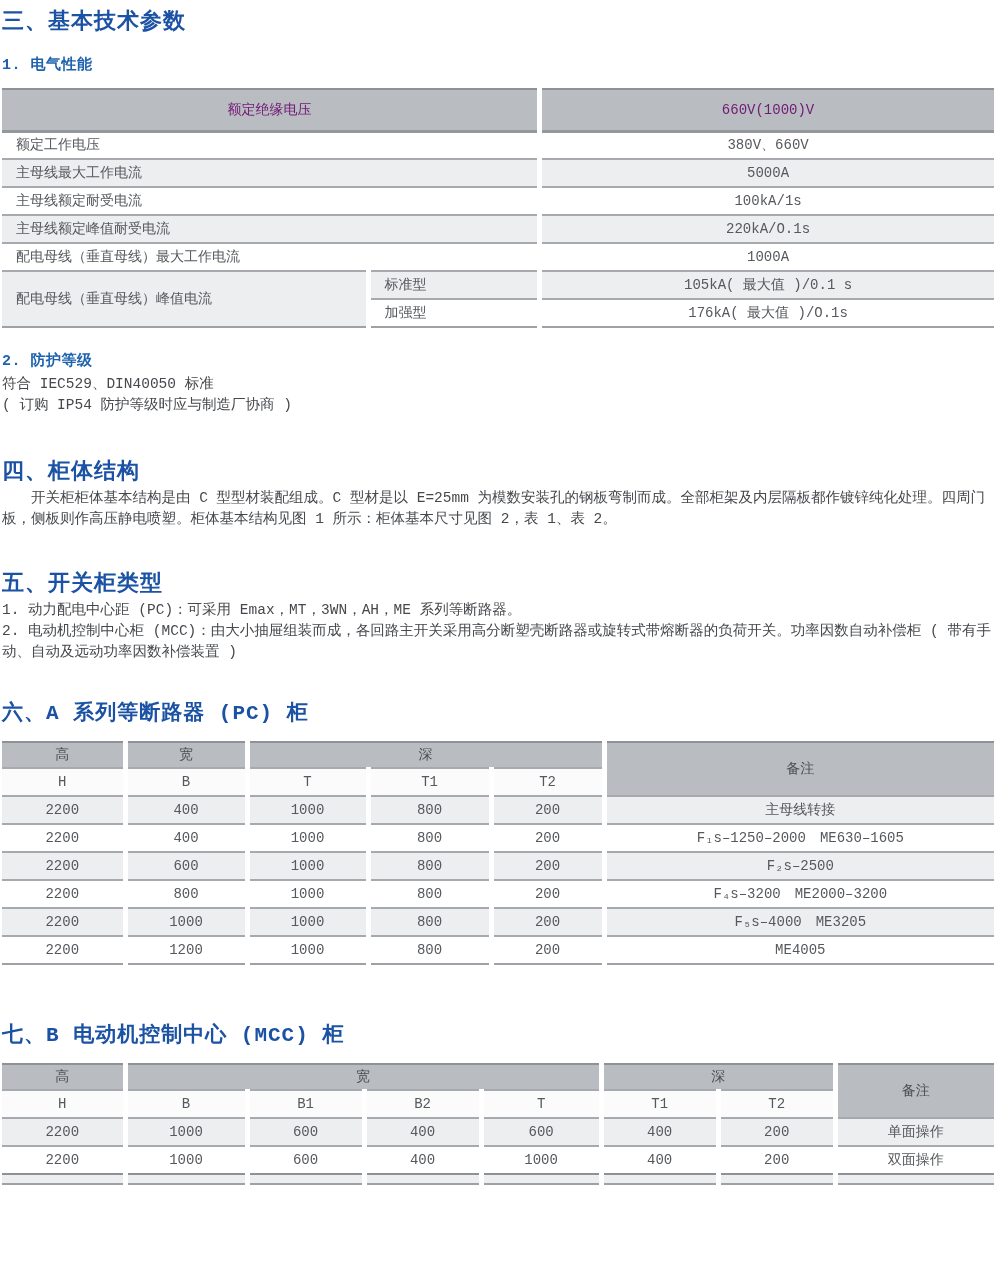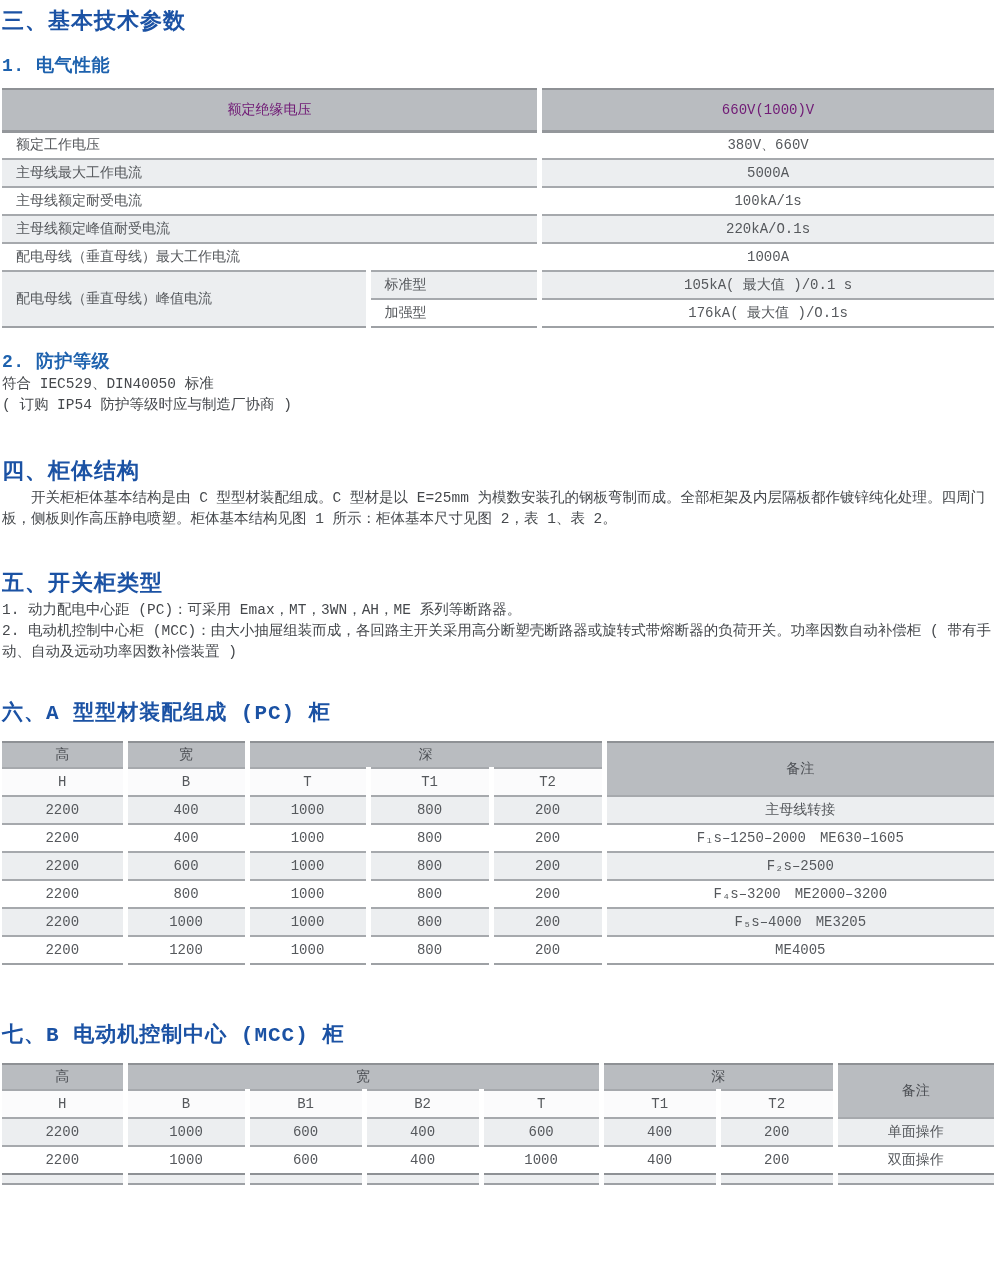--- a/index.html
+++ b/index.html
@@ -14,21 +14,21 @@
     width:996px;height:1279px;overflow:hidden;background:#ffffff;
     font-family:"DejaVu Sans","Liberation Sans",sans-serif;
   }
   .page{width:996px;padding:0 2px;font-family:Liberation Mono, monospace;}
   h2.sec{
     margin:0;color:var(--accent-blue,#1b52a4);
     font-size:22px;line-height:30px;font-weight:bold;letter-spacing:1px;
   }
   h3.sub{
     margin:0;color:var(--subhead-blue,#1e62ae);
-    font-size:18px;line-height:24px;font-weight:bold;letter-spacing:0.5px;
+    font-size:15px;line-height:24px;font-weight:bold;letter-spacing:0.5px;
   }
   #sec3-title{margin-top:8px;}
   #elec-heading{margin-top:16px;}
   #prot-heading{margin-top:22px;}
   #sec4-title{margin-top:42px;}
   #sec5-title{margin-top:40px;}
   #sec6-title{margin-top:36px;font-size:21px;}
   #sec7-title{margin-top:56px;font-size:21px;}
   p.body{
     margin:0;color:#45484c;font-size:14.5px;line-height:21px;
@@ -129,21 +129,21 @@
   <p class="body mt10">符合 IEC529、DIN40050 标准</p>
   <p class="body mt7">( 订购 IP54 防护等级时应与制造厂协商 )</p>
 
   <h2 class="sec" id="sec4-title">四、柜体结构</h2>
   <p class="body para">开关柜柜体基本结构是由 C 型型材装配组成。C 型材是以 E=25mm 为模数安装孔的钢板弯制而成。全部柜架及内层隔板都作镀锌纯化处理。四周门板，侧板则作高压静电喷塑。柜体基本结构见图 1 所示：柜体基本尺寸见图 2，表 1、表 2。</p>
 
   <h2 class="sec" id="sec5-title">五、开关柜类型</h2>
   <p class="body list-item">1. 动力配电中心距 (PC)：可采用 Emax，MT，3WN，AH，ME 系列等断路器。</p>
   <p class="body list-item">2. 电动机控制中心柜 (MCC)：由大小抽屉组装而成，各回路主开关采用高分断塑壳断路器或旋转式带熔断器的负荷开关。功率因数自动补偿柜 ( 带有手动、自动及远动功率因数补偿装置 )</p>
 
-  <h2 class="sec" id="sec6-title">六、A 型型材装配组成 (PC) 柜</h2>
+  <h2 class="sec" id="sec6-title">六、A 系列等断路器 (PC) 柜</h2>
 
   <table class="dim">
     <colgroup>
       <col style="width:12.4%">
         <col style="width:12.3%">
         <col style="width:12.2%">
       <col style="width:12.4%">
         <col style="width:11.4%">
         <col style="width:39.3%">
     </colgroup>

